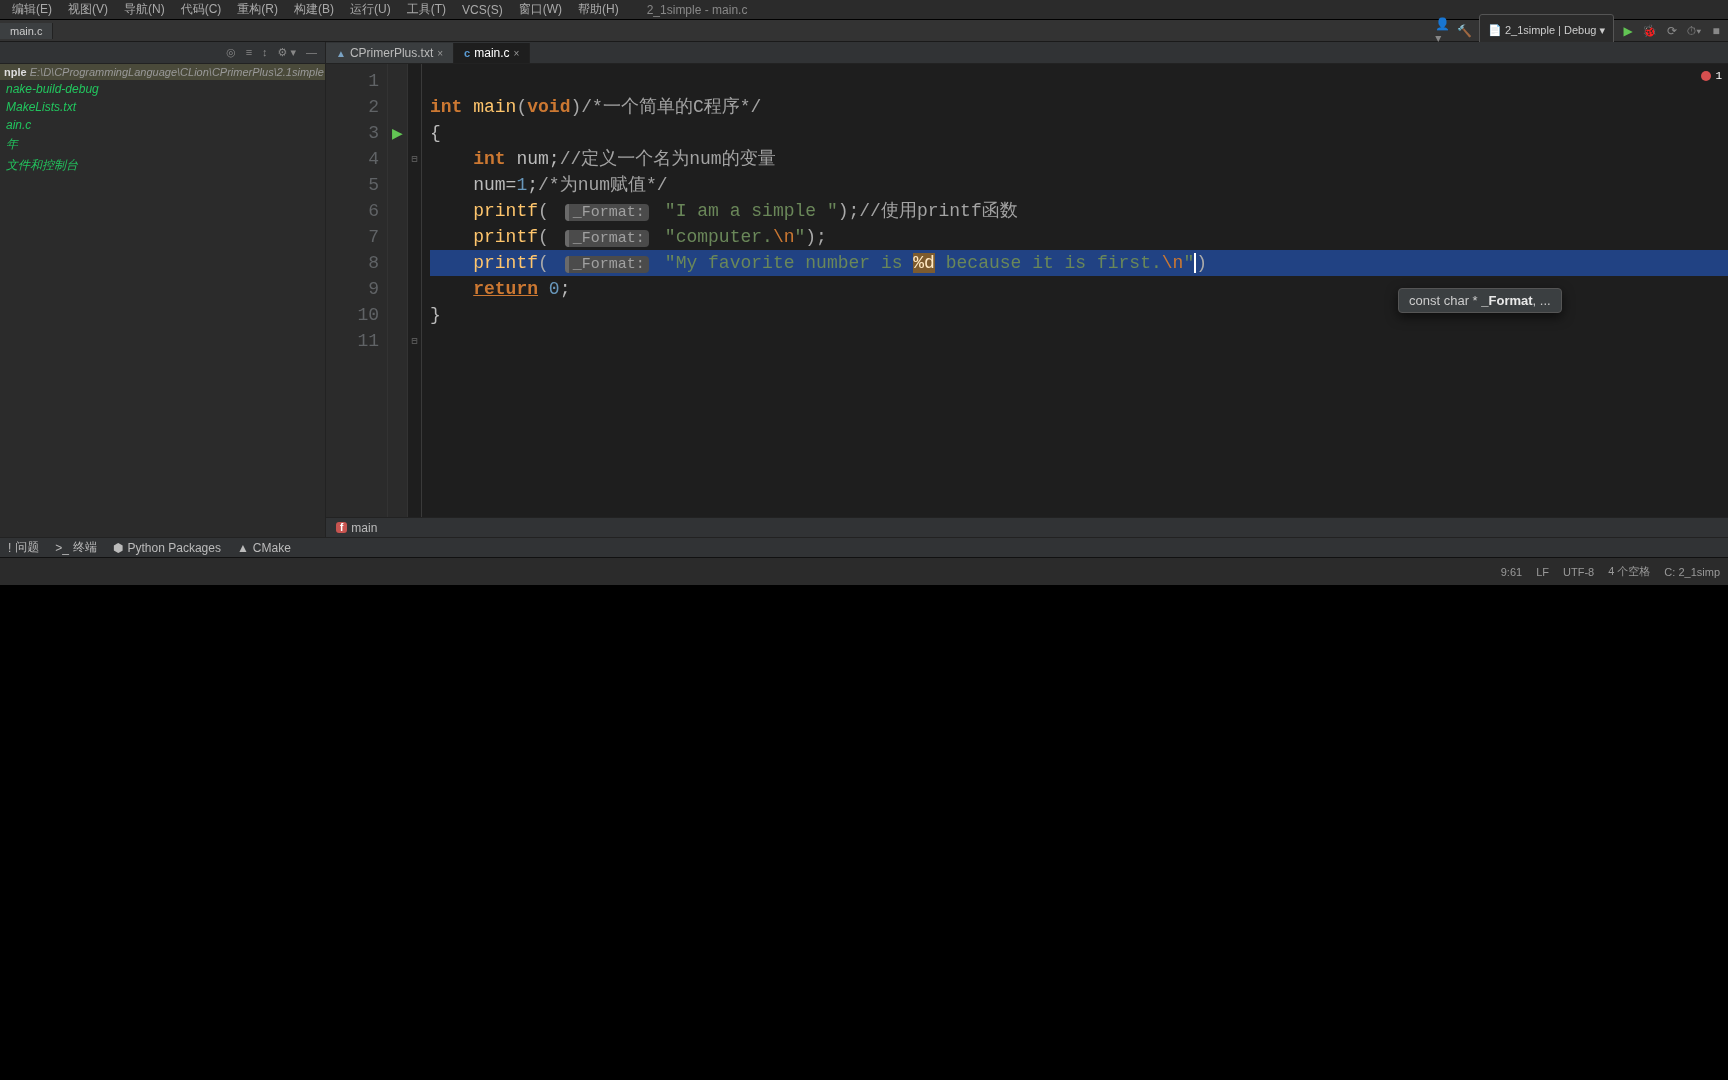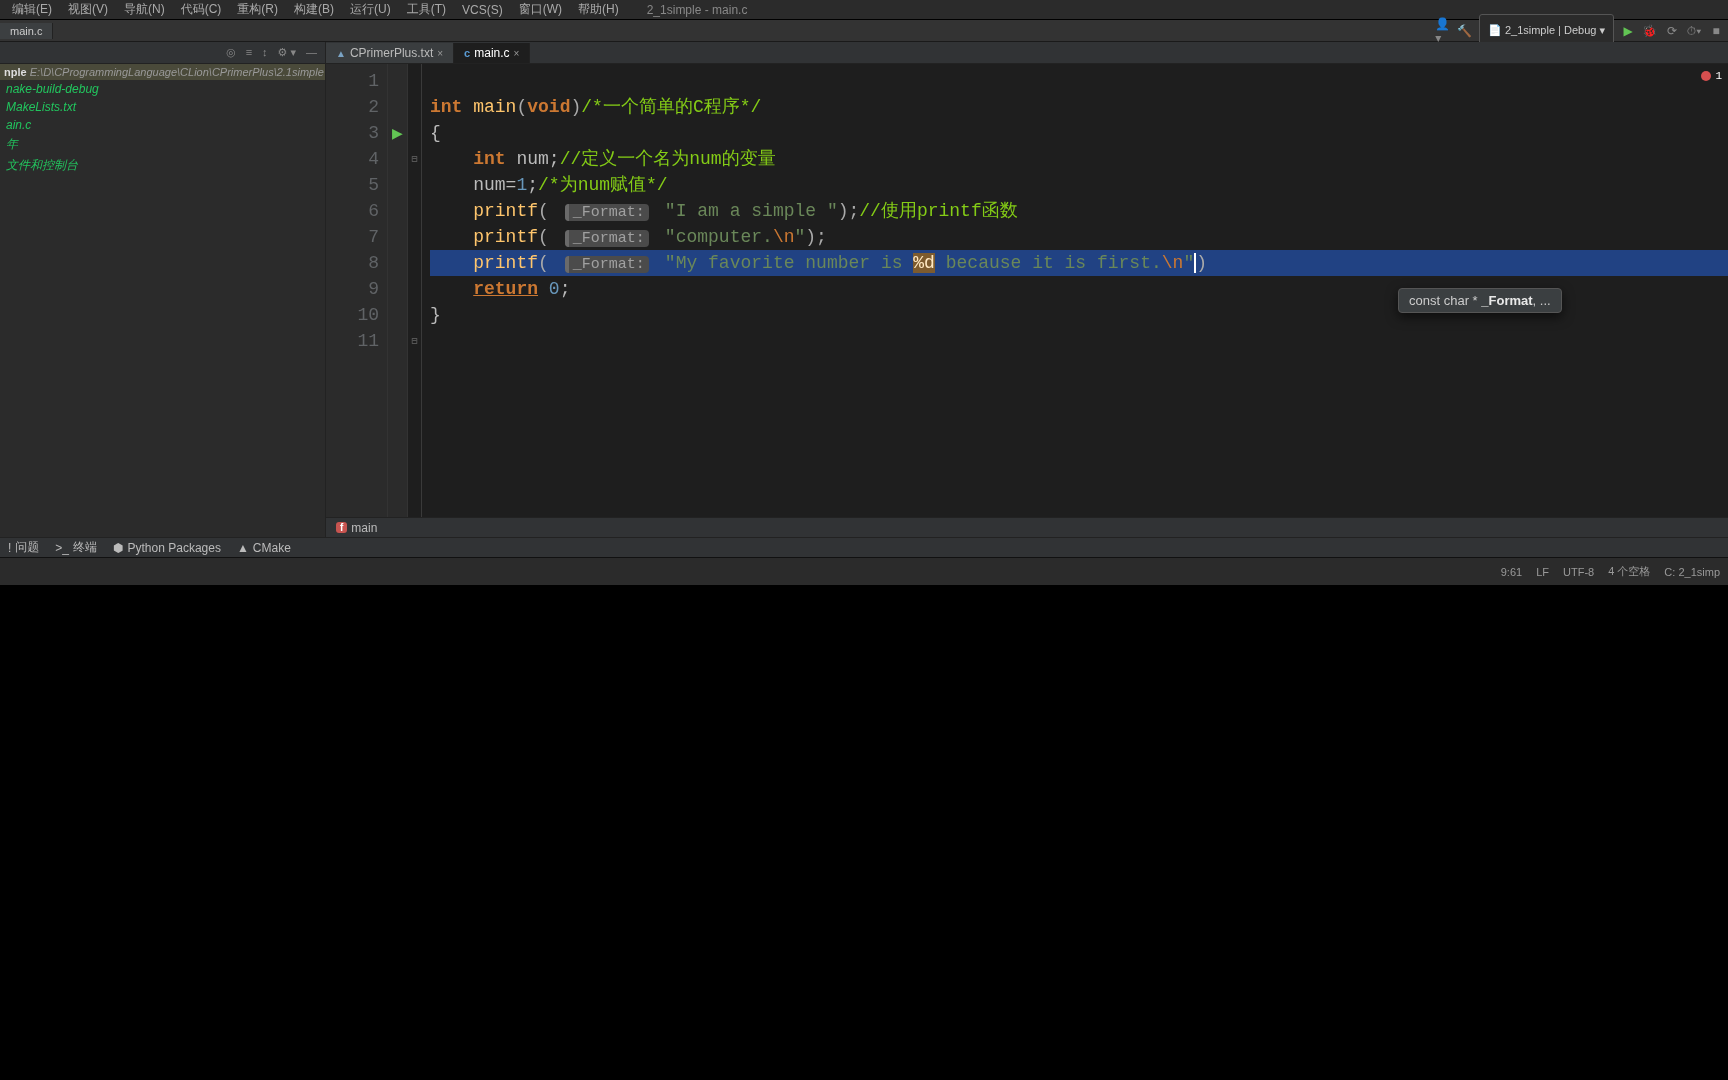--- a/index.html
+++ b/index.html
@@ -129,21 +129,21 @@
 .fold-gutter .f { height:26px; display:flex; align-items:center; justify-content:center; color:#666; font-size:10px;}
 .code-lines { flex:1; padding:4px 0 0 8px; position:relative;}
 .code-lines .line { height:26px; line-height:26px; white-space:pre;}
 .code-lines .line.hl { background:#214283;}
 .kw { color:#cc7832; font-weight:bold;}
 .kw-ret { color:#cc7832; font-weight:bold; text-decoration:underline;}
 .fn { color:#ffc66d;}
 .str { color:#6a8759;}
 .esc { color:#cc7832;}
 .fmt { background:#7d5b2e; color:#ffe8c2;}
-.cmt { color:#84cc16;}
+.cmt { color:#a3a3a3;}
 .num { color:#6897bb;}
 .paren { color:#aaa;}
 .hint {
   background:#4b4b4b;
   color:#a0a0a0;
   border-radius:4px;
   padding:0 4px;
   font-size:15px;
   margin:0 16px;
   border-left:4px solid #6a6a6a;

